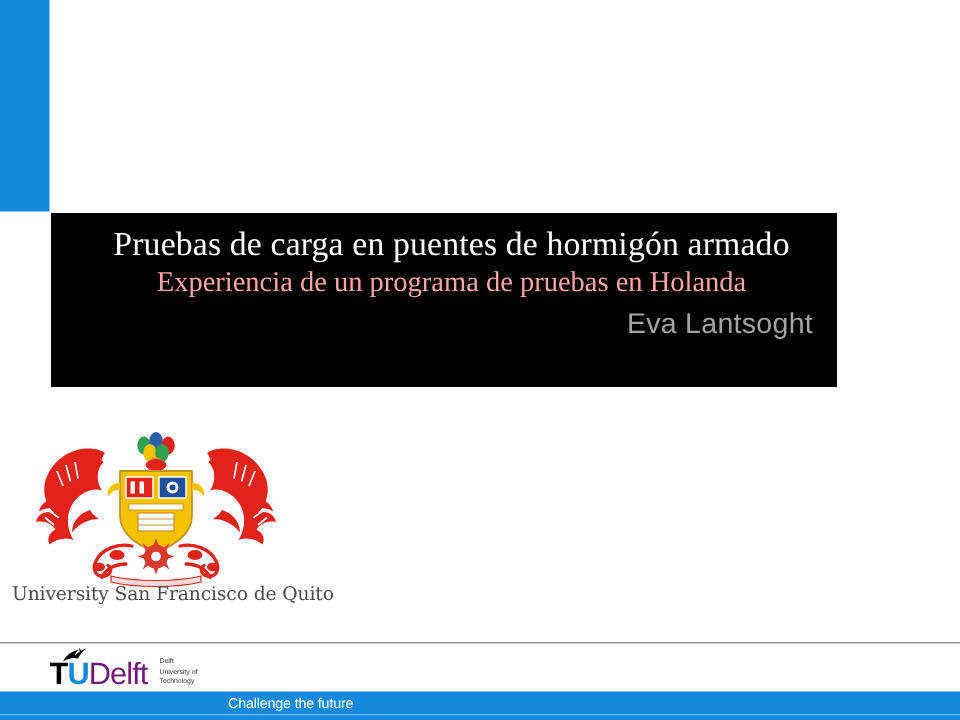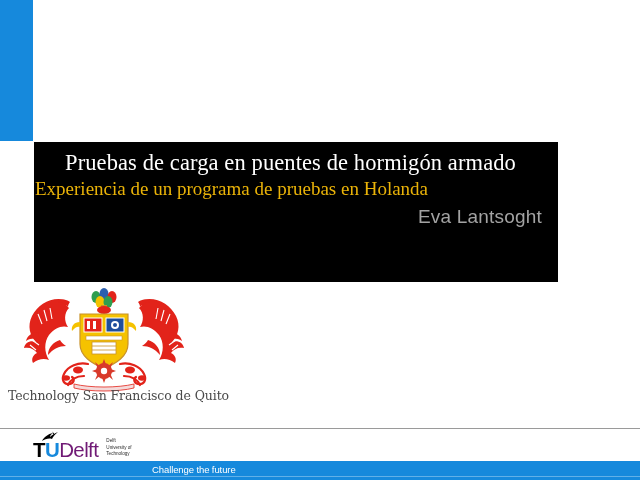--- a/index.html
+++ b/index.html
@@ -33,42 +33,43 @@
     height: 141px;
     background: #1689DC;
   }
 
   
   .title-panel {
     position: absolute;
     left: 34px;
     top: 142px;
     width: 524px;
-    height: 140px;
+    height: 116px;
     background: #000000;
     box-sizing: border-box;
-    padding: 6px 12px 4px 1px;
+    padding: 6px 12px 4px 22px;
   }
 
   .title-main {
     color: #ffffff;
     font-family: "Liberation Serif", serif;
     font-size: 22.5px;
     line-height: 1.12;
     text-align: center;
     letter-spacing: 0.1px;
     margin: 2px 0 0 0;
     text-rendering: optimizeLegibility;
   }
 
   .title-sub {
-    color: #eab308;
+    color: #fca5a5;
     font-family: "Liberation Serif", serif;
     font-size: 19px;
     line-height: 1.14;
+    text-align: center;
     margin: 3px 0 0 0;
   }
 
   .title-author {
     color: #a3a3a3;
     font-family: "Liberation Sans", sans-serif;
     font-size: 19px;
     text-align: right;
     margin: 6px 4px 0 0;
     letter-spacing: 0.2px;
@@ -275,21 +276,21 @@
       </g>
       <g fill="#E2231A">
         <ellipse cx="70" cy="82" rx="5" ry="3.4"></ellipse>
         <ellipse cx="122" cy="82" rx="5" ry="3.4"></ellipse>
         <ellipse cx="58" cy="90" rx="4" ry="2.8"></ellipse>
         <ellipse cx="134" cy="90" rx="4" ry="2.8"></ellipse>
       </g>
 
       <path d="M66 96 C82 100 110 100 126 96 L126 100 C110 104 82 104 66 100 Z" fill="#f4dada" stroke="#E2231A" stroke-width="0.8"></path>
     </svg>
-    <div class="usfq-name">Technology San Francisco de Quito</div>
+    <div class="usfq-name">University San Francisco de Quito</div>
   </div>
 
   <div class="footer-divider"></div>
 
   <div class="tud-logo">
     <svg class="tud-flame" viewBox="0 0 18 12">
       <path d="M1 10 C3 6 7 3 12 2 C10 3 9 5 9 6 C11 4 14 2 17 1 C14 3 12 6 11 8 C8 7 4 8 1 10 Z" fill="#000000"></path>
       <path d="M11.5 0.6 L13.5 3.2 L12.2 3.4 Z" fill="#000000"></path>
     </svg>
     <div class="tud-word"><span class="tud-t">T</span><span class="tud-u">U</span><span class="tud-delft">Delft</span></div>

